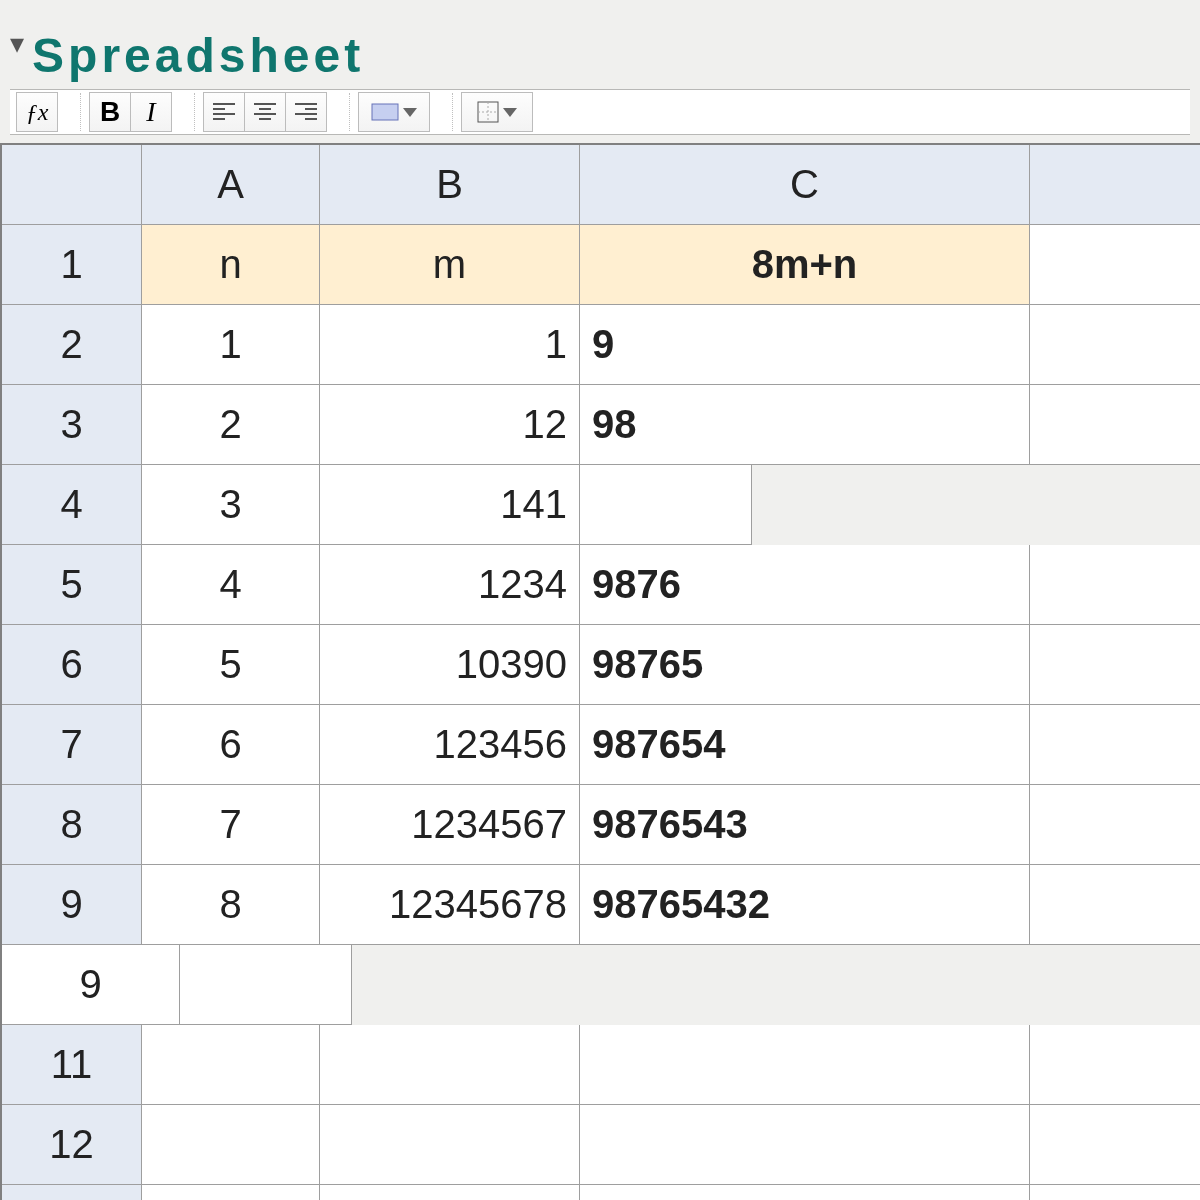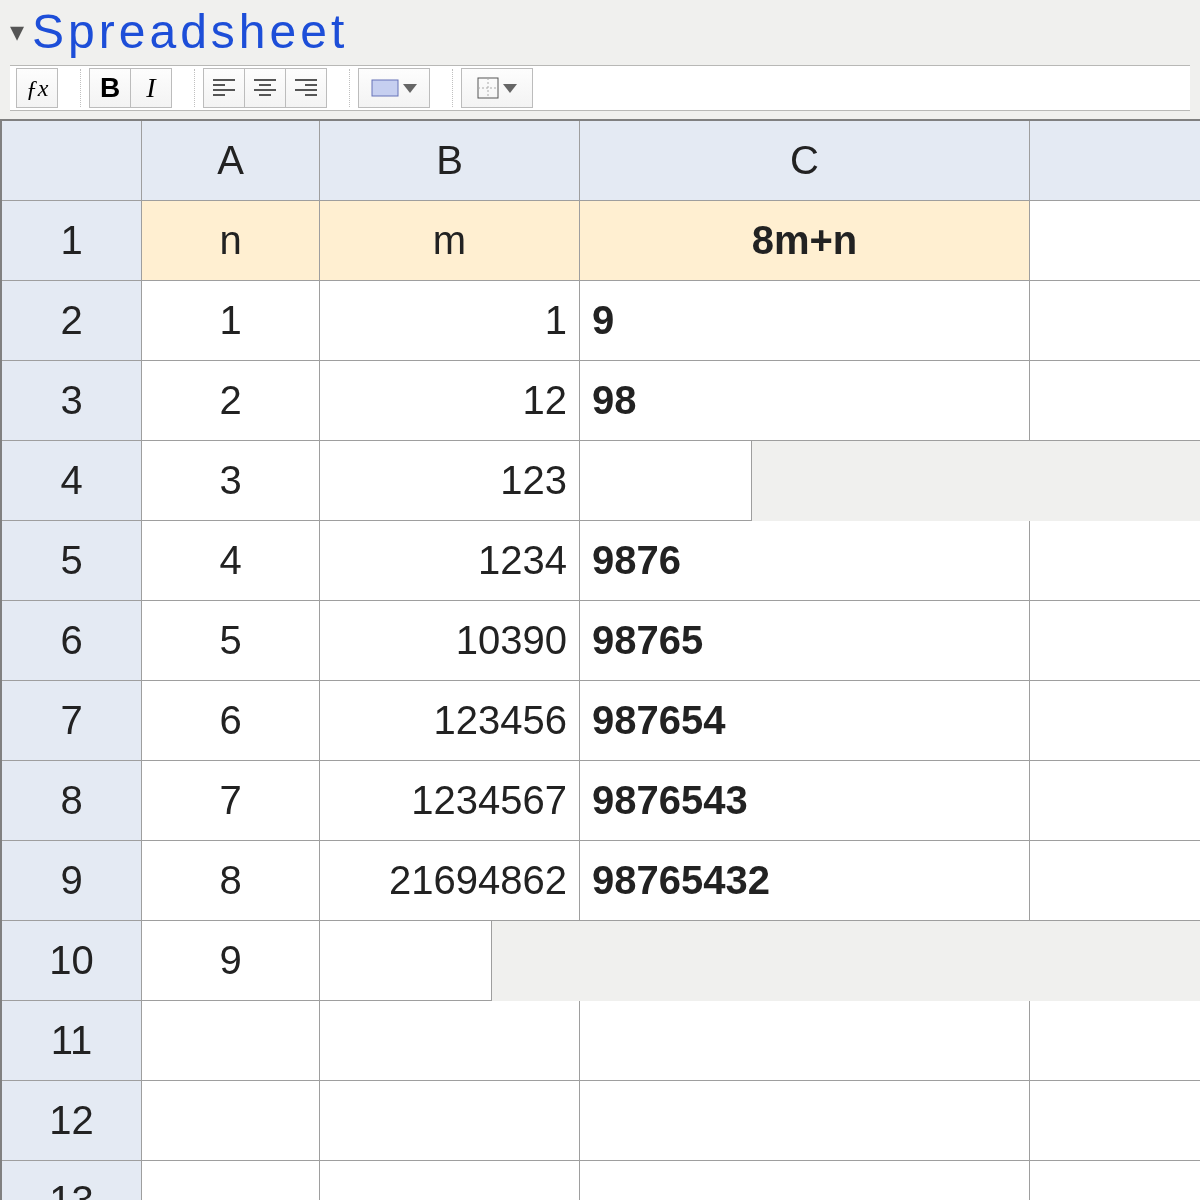--- a/index.html
+++ b/index.html
@@ -18,23 +18,24 @@
     padding: 4px 10px 6px 10px;
   }
   .titlebar .chevron {
     font-size: 28px;
     color: #555;
     margin-right: 8px;
     line-height: 1;
   }
   .titlebar .title {
     font-size: 48px;
-    font-weight: 400;
+    font-weight: 700;
     letter-spacing: 4px;
-    color: #1d4ed8;
+    color: #0f766e;
+    margin-top: 24px;
   }
   
   .toolbar-wrap {
     padding: 0 10px 8px 10px;
   }
   .toolbar {
     display: flex;
     align-items: center;
     gap: 14px;
     background: #fff;
@@ -209,21 +210,21 @@
   <div class="grow data">
     <div class="rowhdr">3</div>
     <div class="cell colA">2</div>
     <div class="cell colB">12</div>
     <div class="cell colC">98</div>
     <div class="cell colD"></div>
   </div>
   <div class="grow data">
     <div class="rowhdr">4</div>
     <div class="cell colA">3</div>
-    <div class="cell colB">123</div>
+    <div class="cell colB">141</div>
     <div class="cell colD"></div>
   </div>
   <div class="grow data">
     <div class="rowhdr">5</div>
     <div class="cell colA">4</div>
     <div class="cell colB">1234</div>
     <div class="cell colC">9876</div>
     <div class="cell colD"></div>
   </div>
   <div class="grow data">
@@ -243,26 +244,25 @@
   <div class="grow data">
     <div class="rowhdr">8</div>
     <div class="cell colA">7</div>
     <div class="cell colB">1234567</div>
     <div class="cell colC">9876543</div>
     <div class="cell colD"></div>
   </div>
   <div class="grow data">
     <div class="rowhdr">9</div>
     <div class="cell colA">8</div>
-    <div class="cell colB">21694862</div>
+    <div class="cell colB">12345678</div>
     <div class="cell colC">98765432</div>
     <div class="cell colD"></div>
   </div>
   <div class="grow data">
-    <div class="rowhdr">10</div>
     <div class="cell colA">9</div>
     <div class="cell colD"></div>
   </div>
   <div class="grow data">
     <div class="rowhdr">11</div>
     <div class="cell colA"></div>
     <div class="cell colB"></div>
     <div class="cell colC"></div>
     <div class="cell colD"></div>
   </div>

